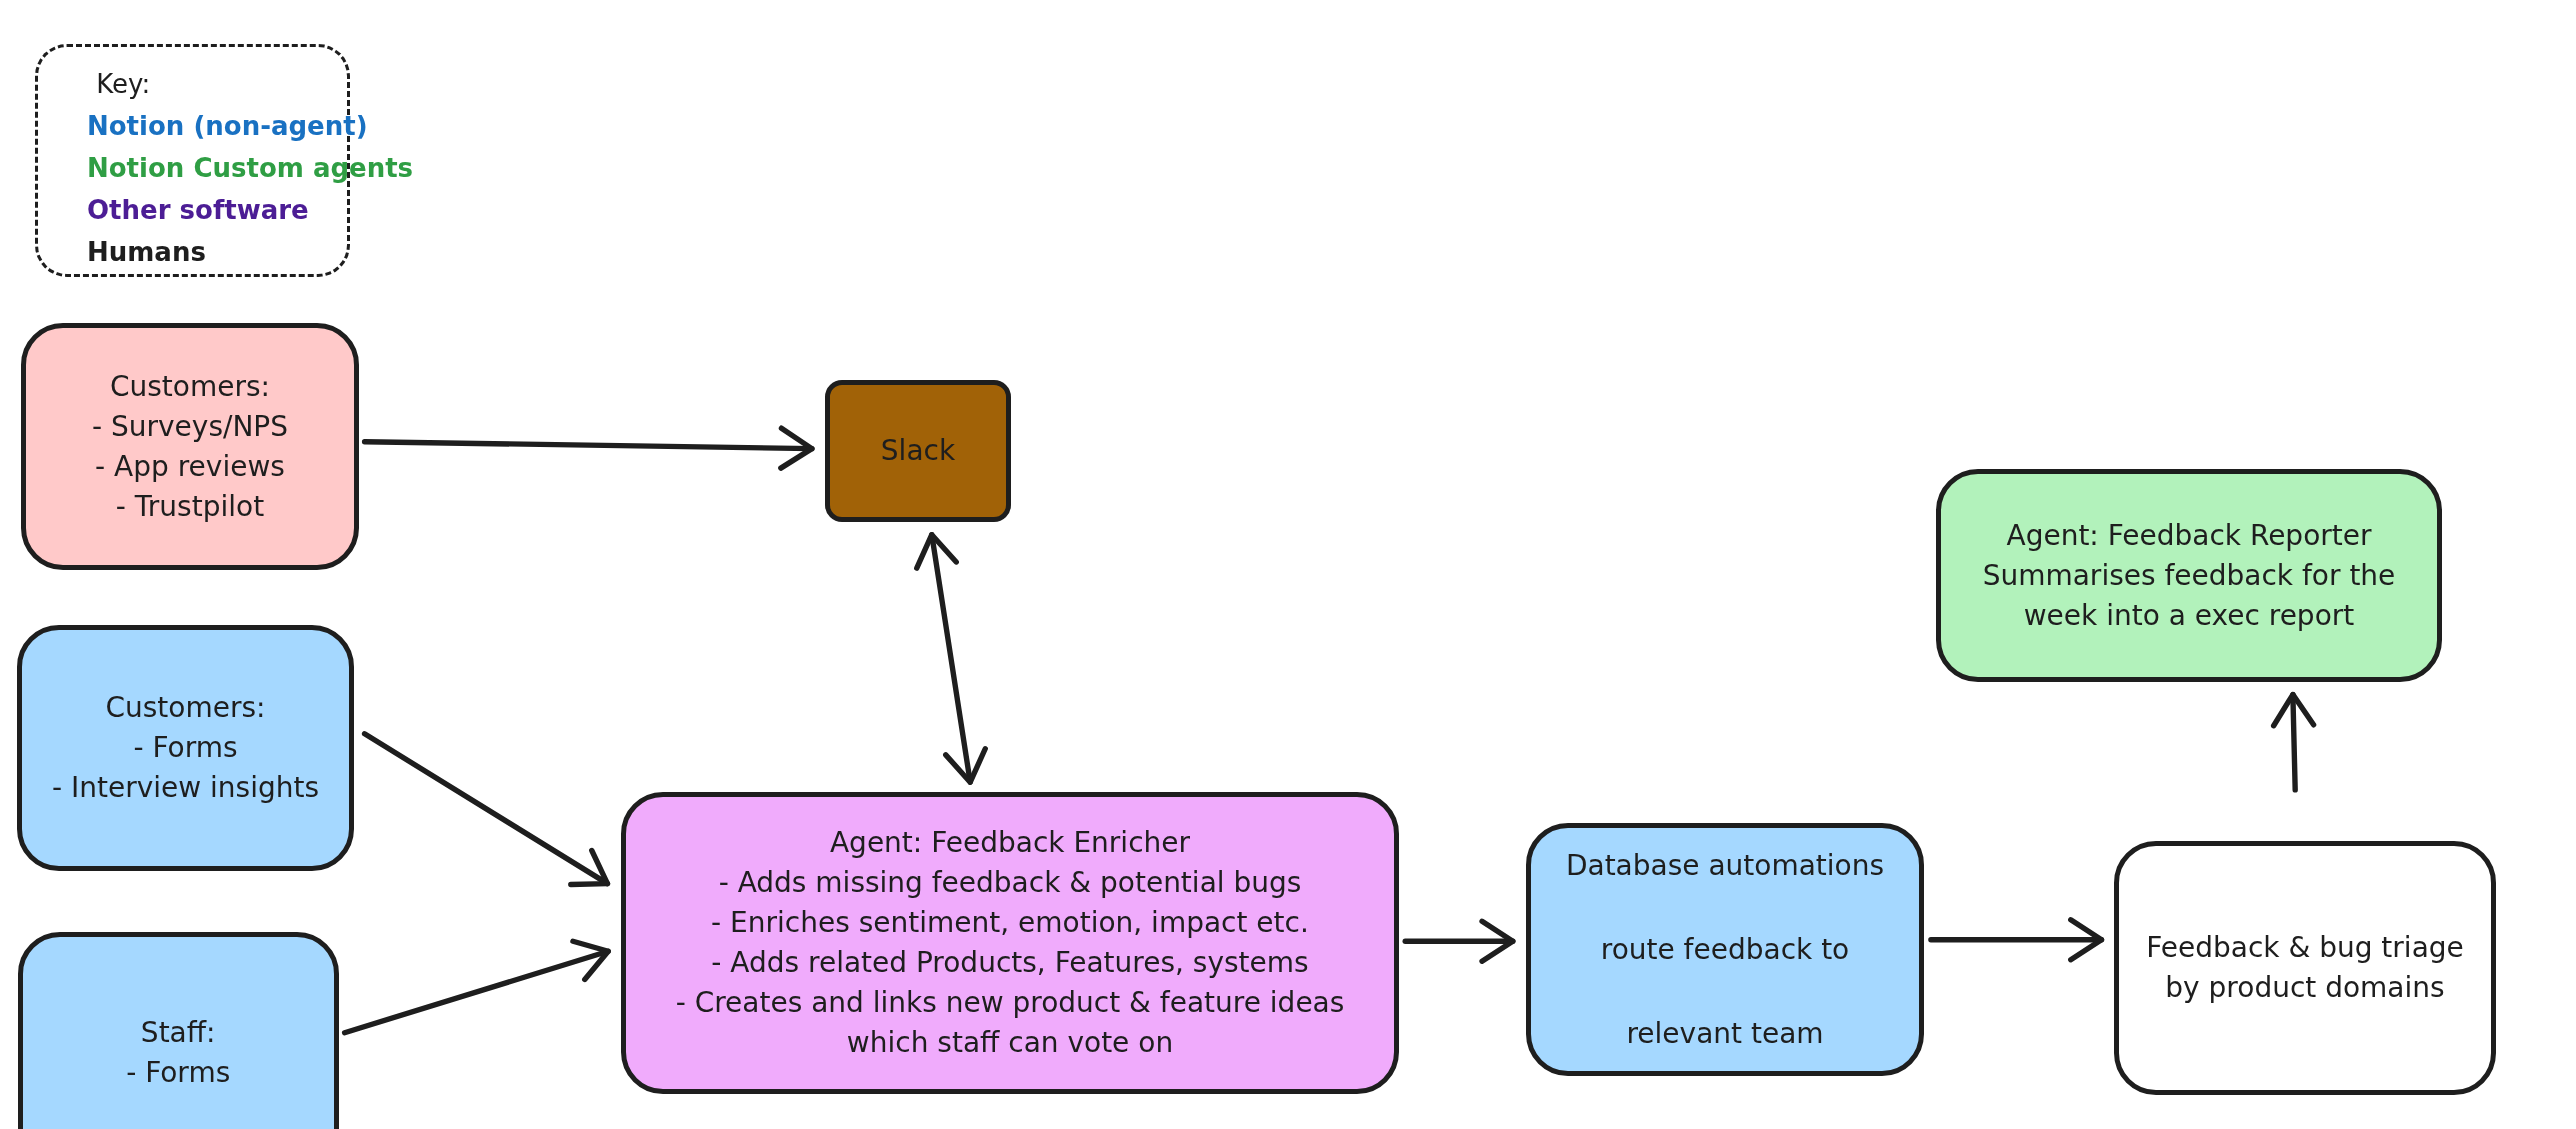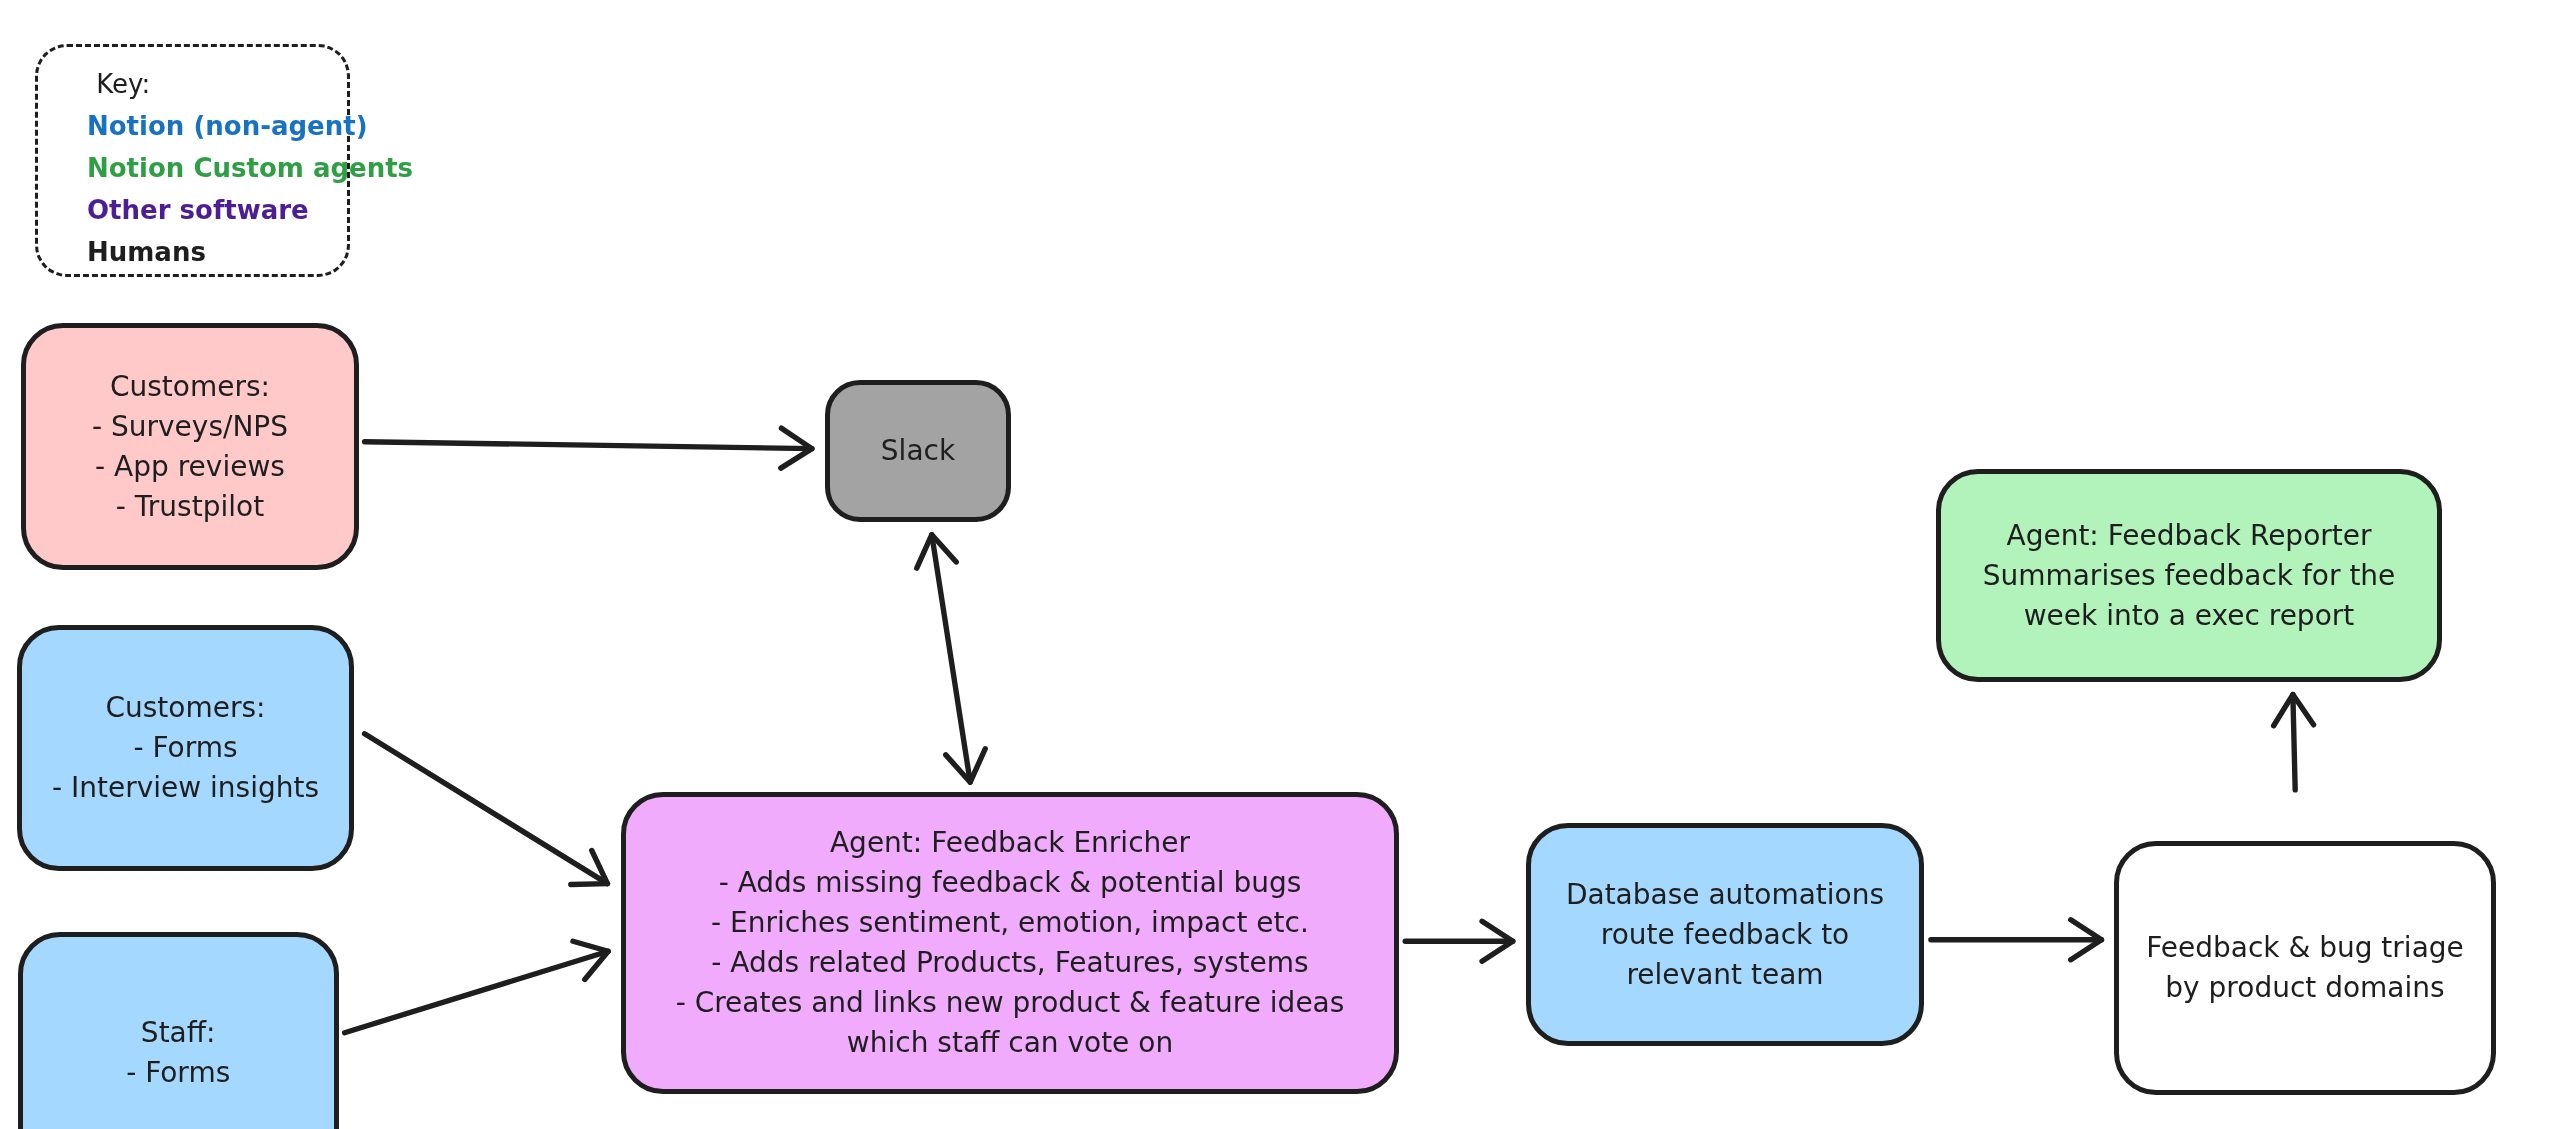--- a/index.html
+++ b/index.html
@@ -52,21 +52,21 @@
   }
   .node .line {
     white-space: nowrap;
   }
   
   #node-customers-external { left: 21px;   top: 294px;  width: 338px;  height: 247px; }
   #node-slack              { left: 825px; top: 351px;  width: 186px;  height: 142px; border-radius: 35px; }
   #node-customers-notion   { left: 17px;   top: 596px;  width: 337px;  height: 246px; }
   #node-staff              { left: 17.7px;   top: 903px; width: 321px;  height: 241px; }
   #node-enricher           { left: 621px;  top: 763px;  width: 778px; height: 302px; }
-  #node-database           { left: 1526px; top: 794px; width: 398px;  height: 223px; }
+  #node-database           { left: 1526px; top: 794px; width: 398px;  height: 253px; gap: 44px; }
   #node-triage             { left: 2114px; top: 812px; width: 382px;  height: 254px; }
   #node-reporter           { left: 1936px; top: 440px;  width: 506px;  height: 213px; }
 
   
   #legend {
     position: absolute;
     left: 35px;
     top: 15.4px;
     width: 315px;
     height: 233px;
@@ -114,21 +114,21 @@
     <div class="legend-item" style="color: rgb(30, 30, 30);">Humans</div>
   </div>
 
   <div class="node" id="node-customers-external" style="background-color: rgb(255, 201, 201);">
     <div class="line">Customers:</div>
     <div class="line">- Surveys/NPS</div>
     <div class="line">- App reviews</div>
     <div class="line">- Trustpilot</div>
   </div>
 
-  <div class="node" id="node-slack" style="background-color: #a3a3a3;">
+  <div class="node" id="node-slack" style="background-color: #a16207; border-radius: 17px;">
     <div class="line">Slack</div>
   </div>
 
   <div class="node" id="node-customers-notion" style="background-color: rgb(165, 216, 255);">
     <div class="line">Customers:</div>
     <div class="line">- Forms</div>
     <div class="line">- Interview insights</div>
   </div>
 
   <div class="node" id="node-staff" style="background-color: rgb(165, 216, 255);">

